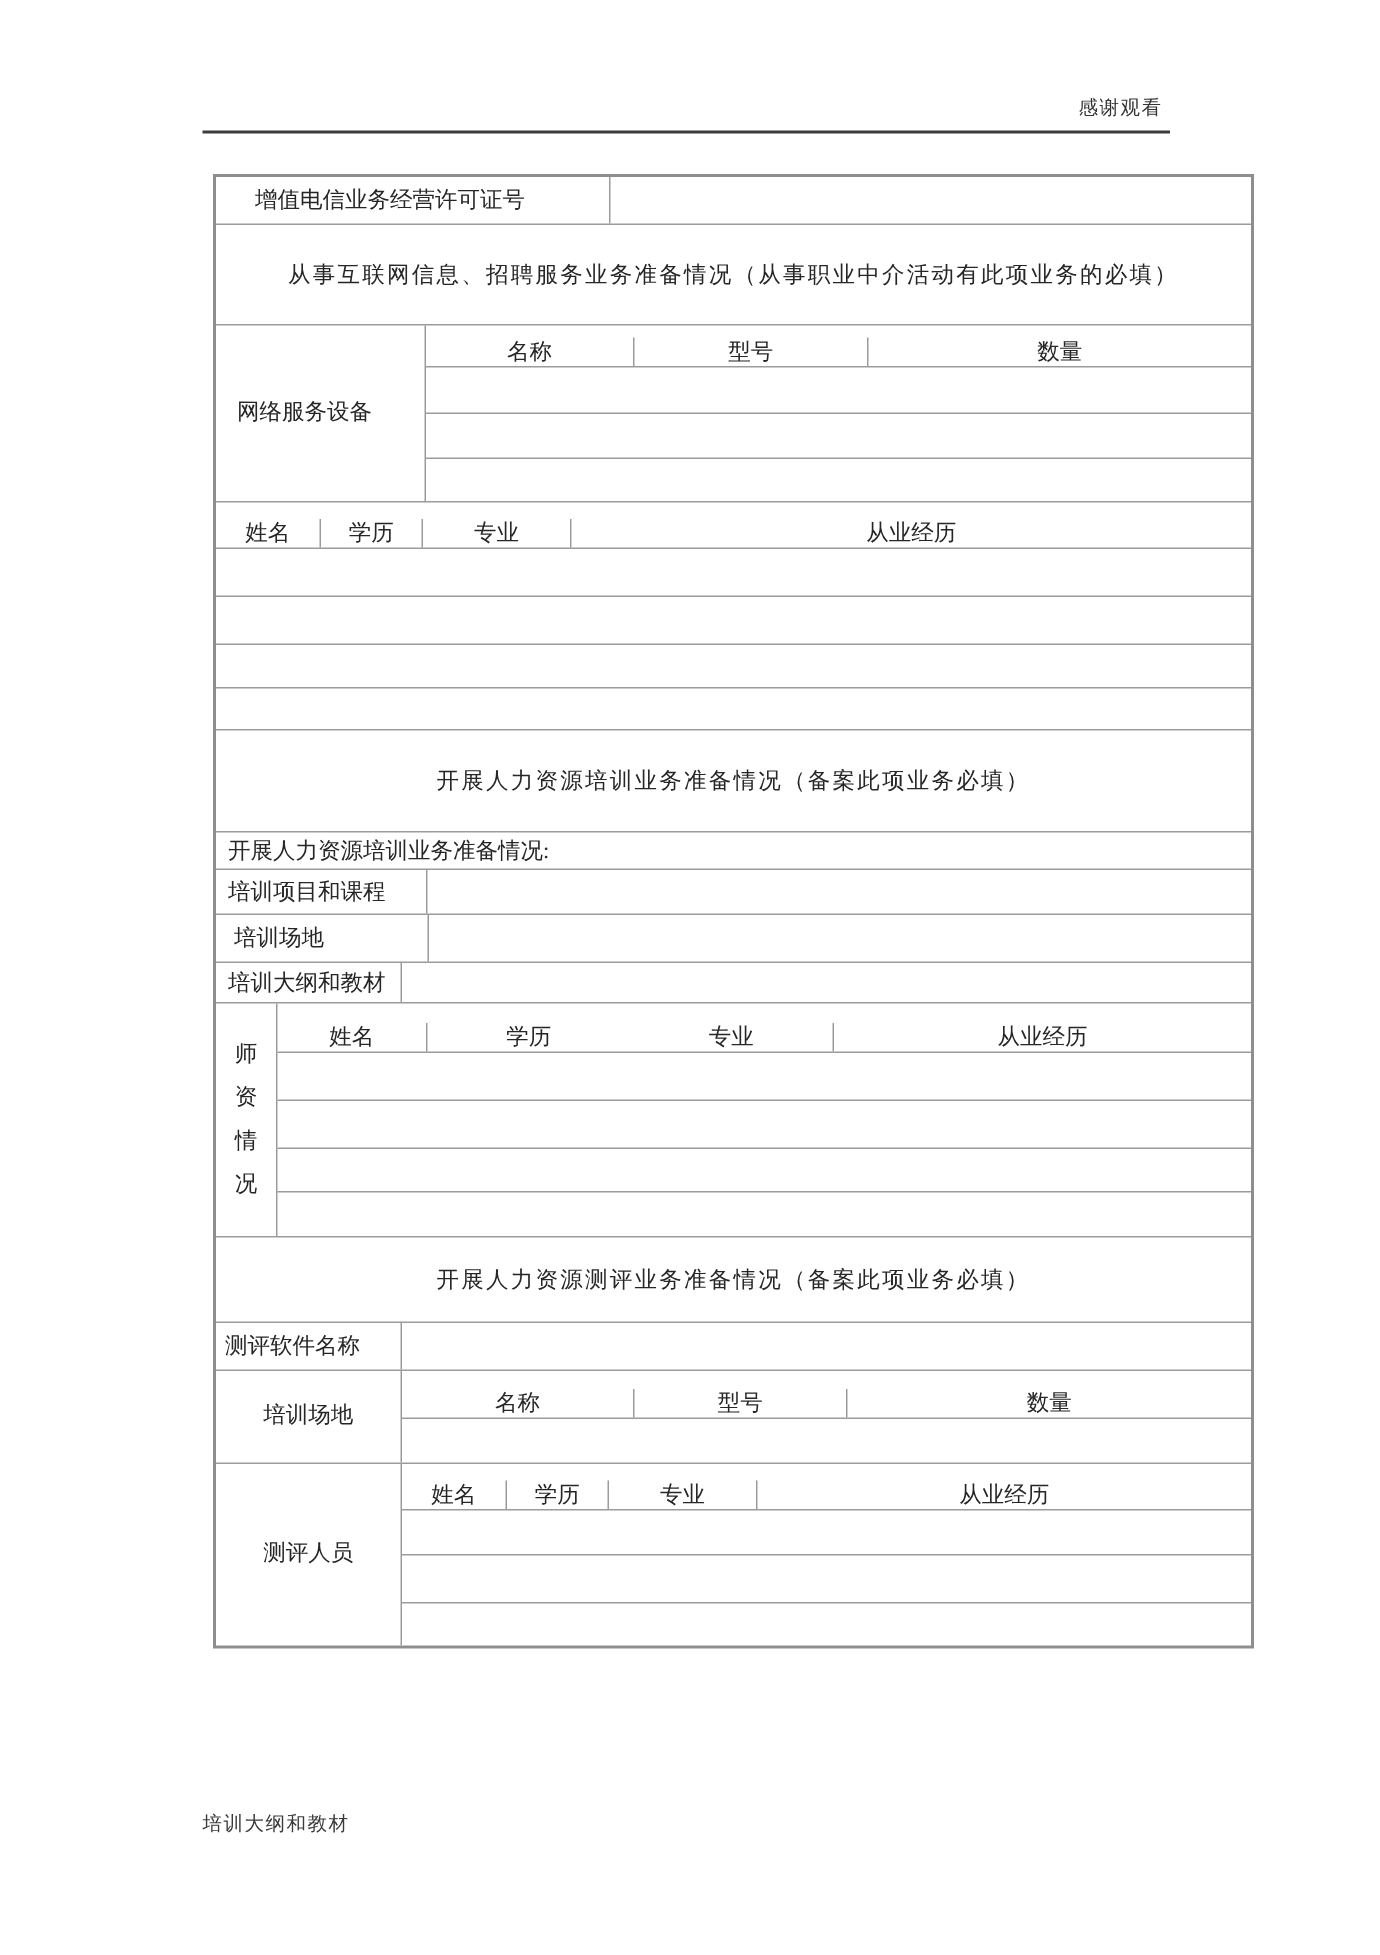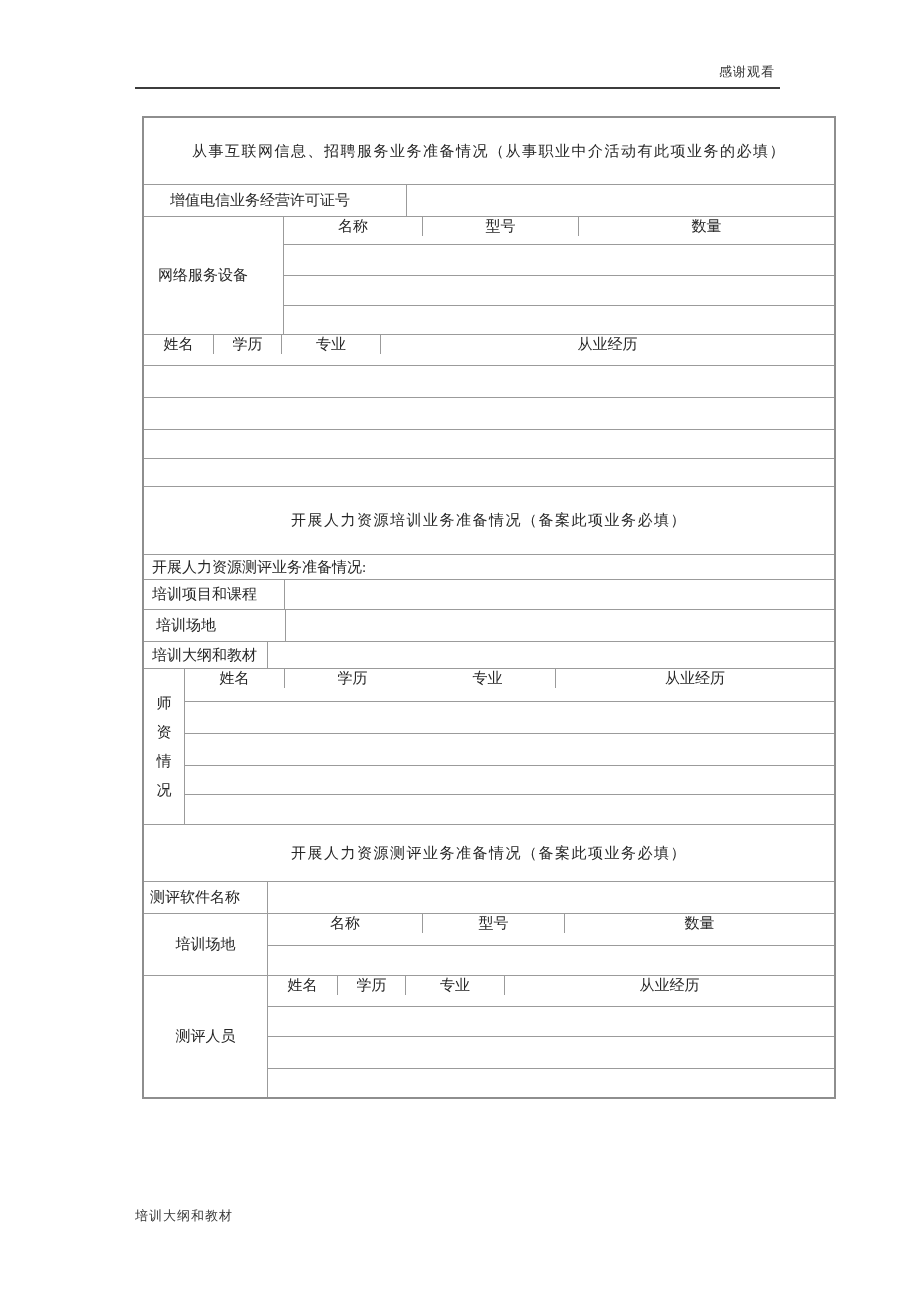--- a/index.html
+++ b/index.html
@@ -33,44 +33,44 @@
     text-align:center;letter-spacing:1.5px;
   }
   .cell{display:flex;align-items:center;}
   .center{justify-content:center;text-align:center;}
   .fill{flex:1 1 auto;}
   .side-label{
     display:flex;flex-direction:column;justify-content:center;
     line-height:27px;
   }
   .sub{display:flex;flex-direction:column;}
-  .subrow{display:flex;align-items:flex-start;}
+  .subrow{display:flex;align-items:flex-end;}
   .vlabel{
     display:flex;flex-direction:column;justify-content:center;align-items:center;
     gap:14px;line-height:1;
   }
   .merged-pair{display:flex;width:100%;}
   .merged-pair span{flex:1 1 50%;text-align:center;}
 </style>
 </head>
 <body>
 
 <div class="page">
 
   <div class="top-note">感谢观看</div>
   <div class="top-rule"></div>
 
   <div class="doc-table">
 
-    <div class="row title bb" style="height:67px">从事互联网信息、招聘服务业务准备情况（从事职业中介活动有此项业务的必填）</div>
-
     <div class="row bb" style="height:32px">
       <div class="cell br" style="width:263px;padding-left:26px">增值电信业务经营许可证号</div>
       <div class="cell fill"></div>
     </div>
+
+    <div class="row title bb" style="height:67px">从事互联网信息、招聘服务业务准备情况（从事职业中介活动有此项业务的必填）</div>
 
     <div class="row bb">
       <div class="side-label br" style="width:140px;padding-left:14px">网络服务设备</div>
       <div class="sub fill">
         <div class="subrow bb" style="height:28px">
           <div class="cell center br" style="width:139px">名称</div>
           <div class="cell center br" style="width:156px">型号</div>
           <div class="cell center fill">数量</div>
         </div>
         <div class="subrow bb" style="height:31px">
@@ -122,21 +122,21 @@
           <div class="cell br" style="width:68px"></div>
           <div class="cell br" style="width:99px"></div>
           <div class="cell fill"></div>
         </div>
       </div>
     </div>
 
     <div class="row title bb" style="height:68px">开展人力资源培训业务准备情况（备案此项业务必填）</div>
 
     <div class="row bb" style="height:25px">
-      <div class="cell fill" style="padding-left:8px">开展人力资源测评业务准备情况:</div>
+      <div class="cell fill" style="padding-left:8px">开展人力资源培训业务准备情况:</div>
     </div>
 
     <div class="row bb" style="height:30px">
       <div class="cell br" style="width:141px;padding-left:8px">培训项目和课程</div>
       <div class="cell fill"></div>
     </div>
     <div class="row bb" style="height:32px">
       <div class="cell br" style="width:142px;padding-left:12px">培训场地</div>
       <div class="cell fill"></div>
     </div>

